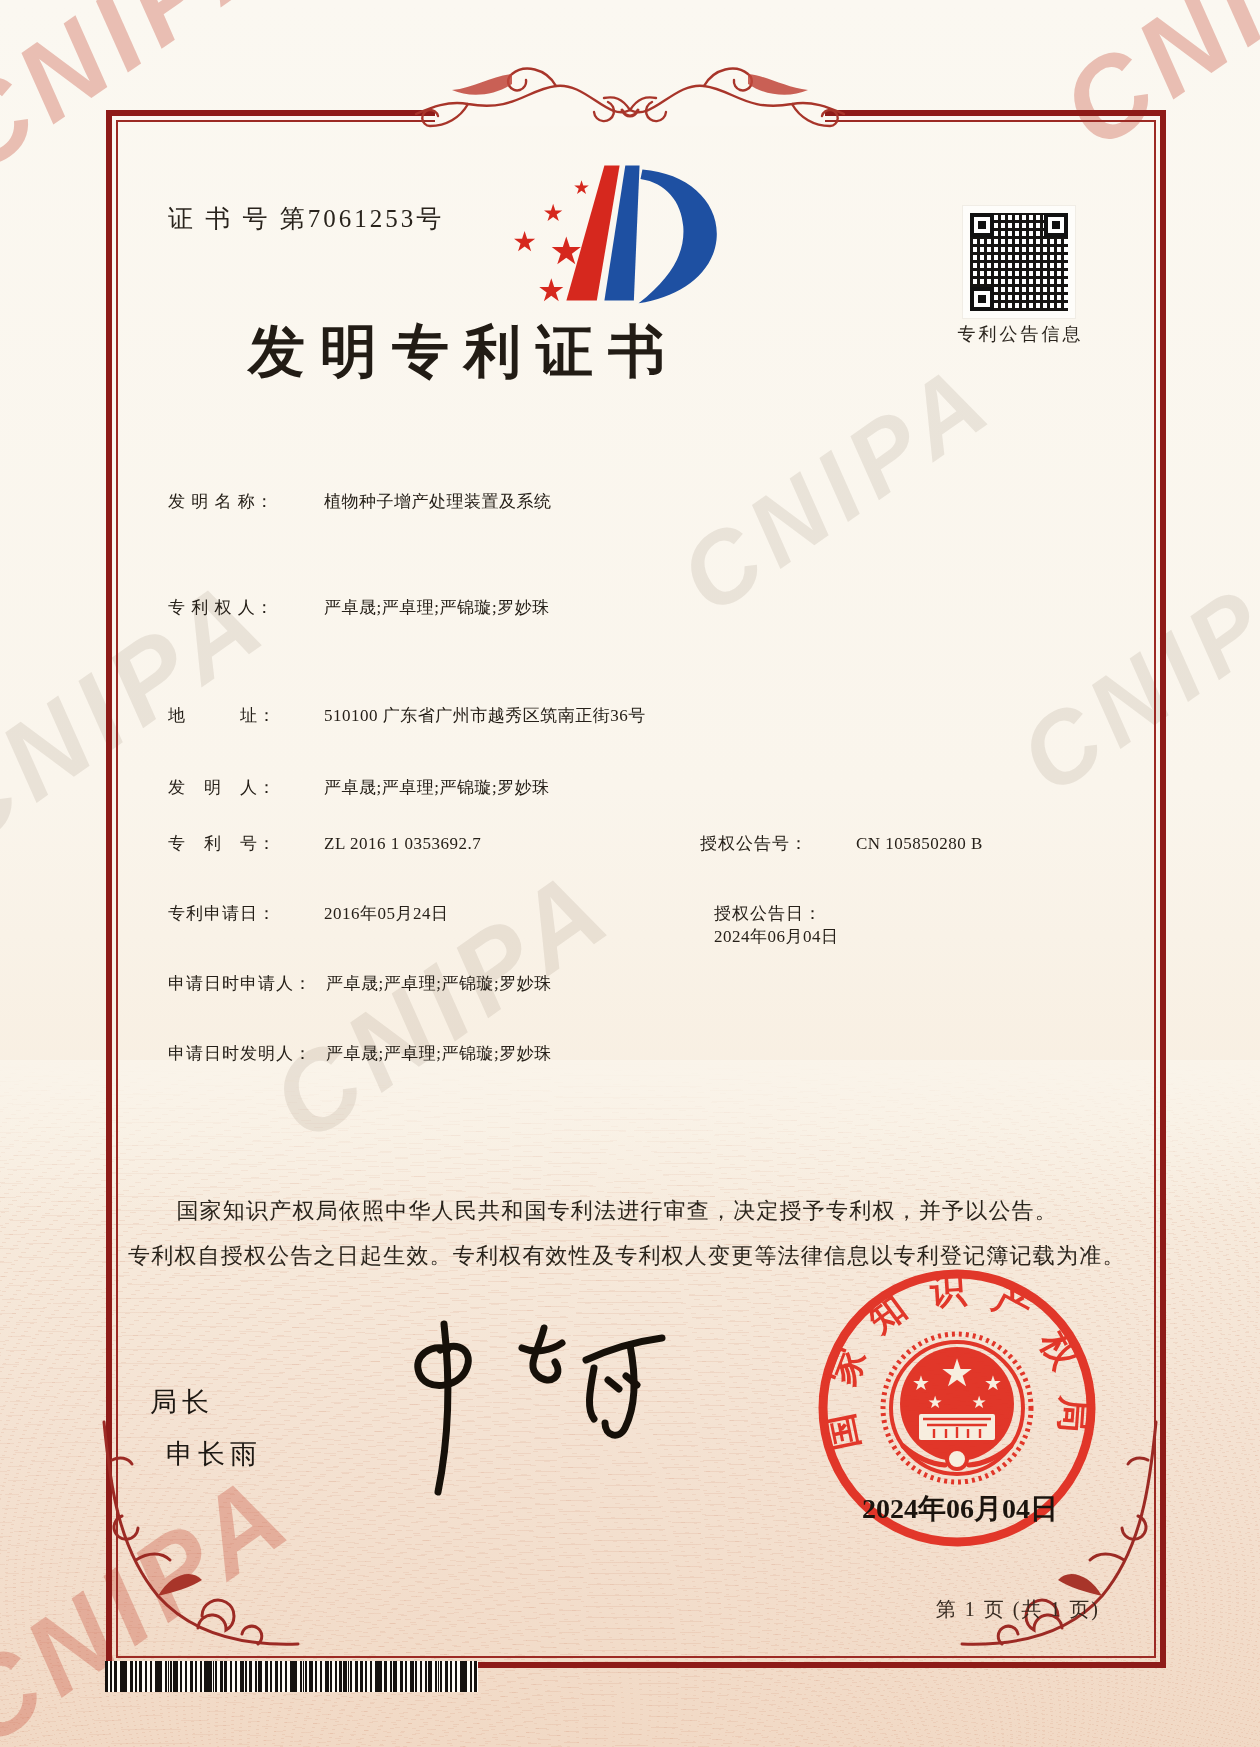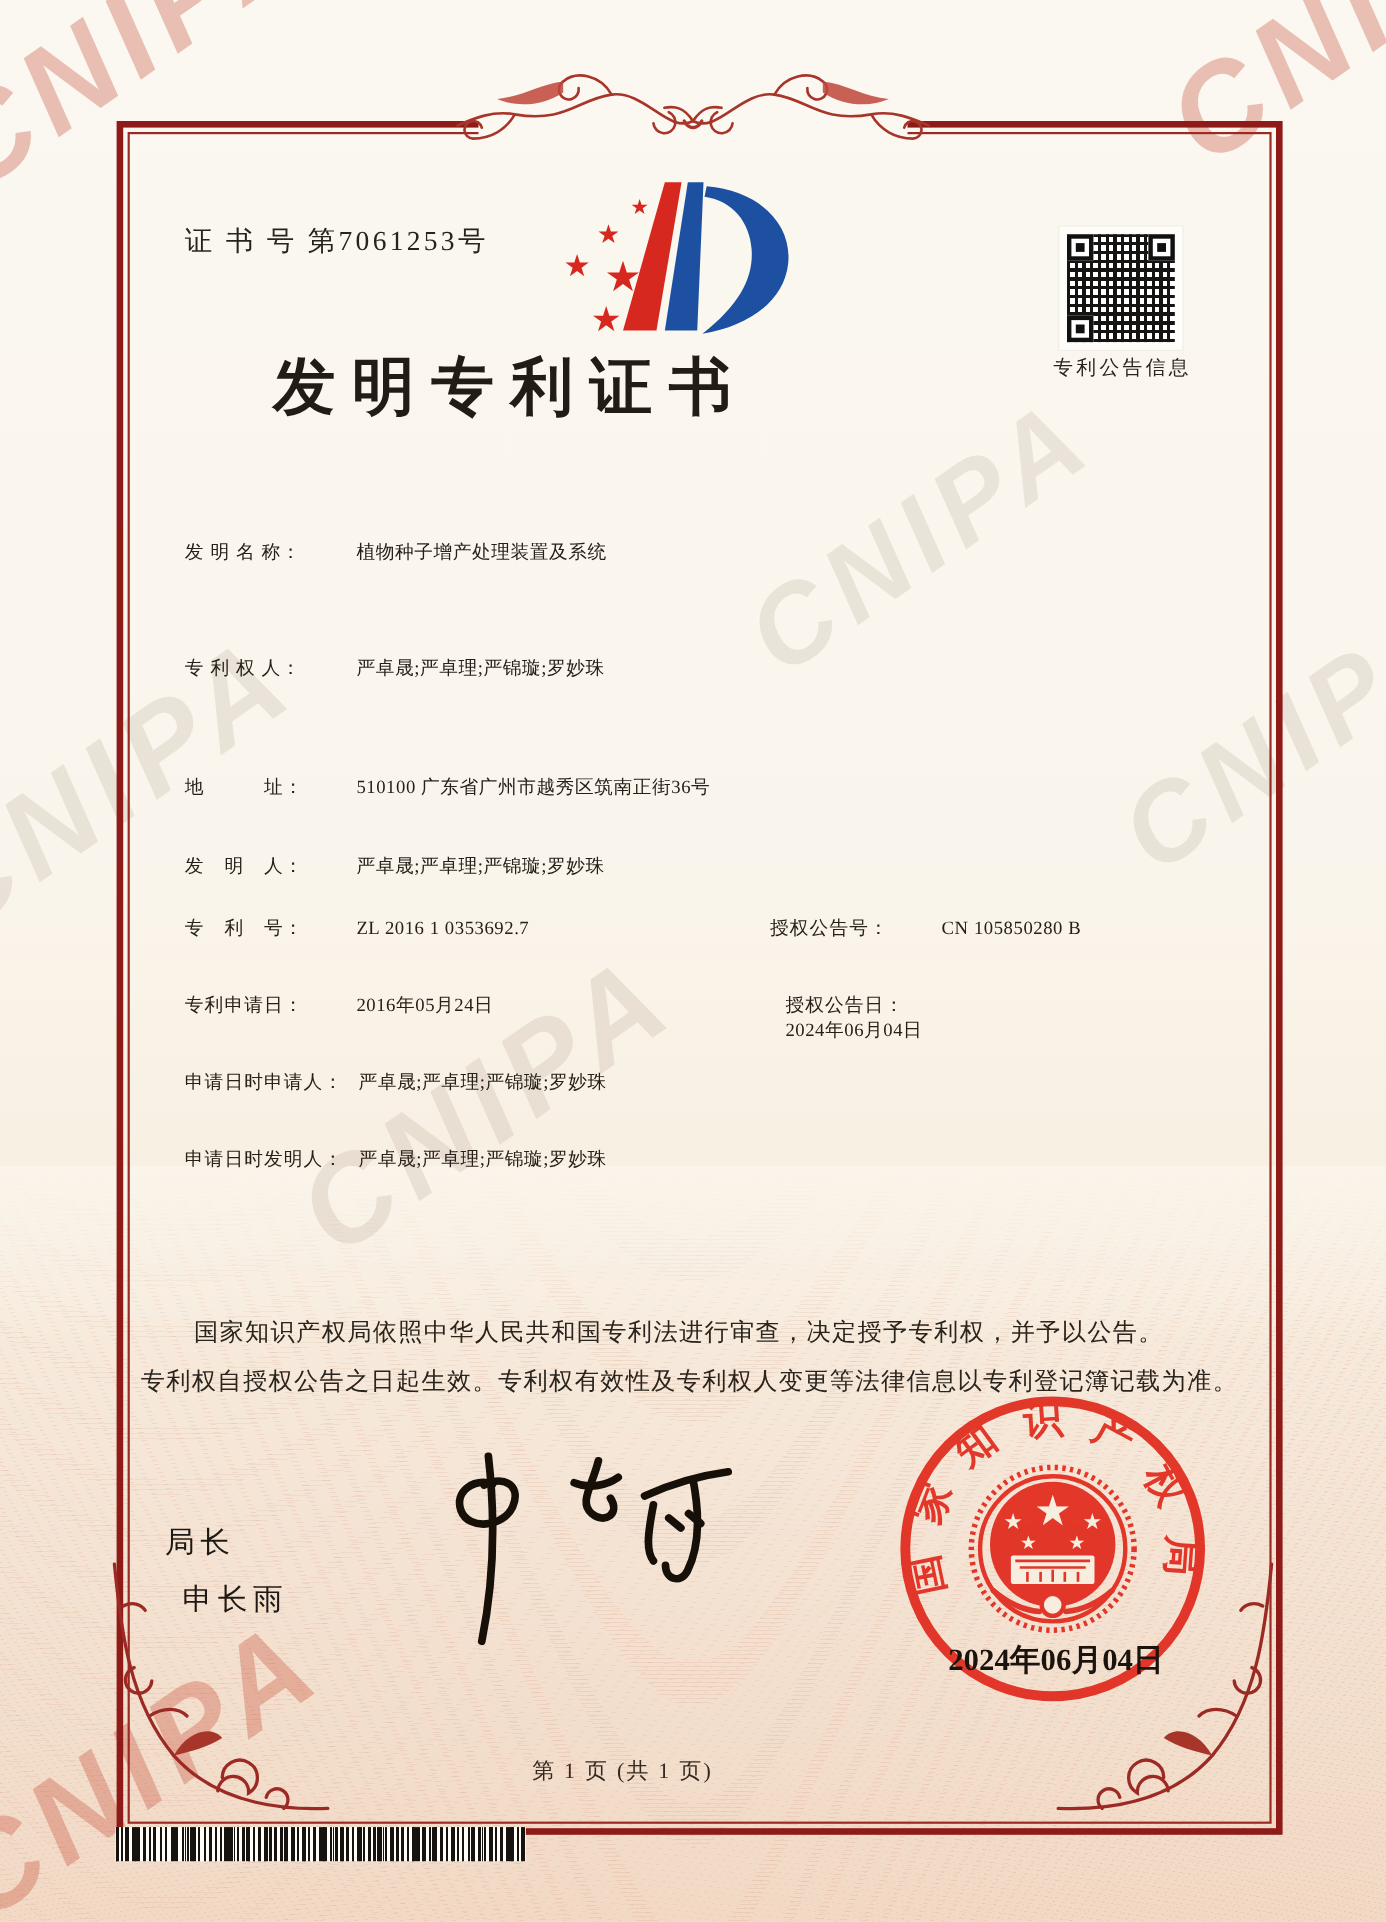--- a/index.html
+++ b/index.html
@@ -56,21 +56,21 @@
   .sig-title{position:absolute;left:150px;top:1384px;font-family:"Liberation Sans","DejaVu Sans",sans-serif;
       font-size:27px;letter-spacing:5px;color:#1d1813;}
   .sig-name{position:absolute;left:166px;top:1436px;font-family:"Liberation Sans","DejaVu Sans",sans-serif;
       font-size:27px;letter-spacing:5px;color:#1d1813;}
   .sig-hand{position:absolute;left:356px;top:1318px;width:316px;height:184px;}
   
   .seal{position:absolute;left:807px;top:1258px;width:300px;height:300px;}
   .seal-date{position:absolute;left:848px;top:1490px;width:224px;text-align:center;font-size:28px;
       font-weight:600;color:#1b140e;letter-spacing:0;}
   
-  .footer-page{position:absolute;left:16px;top:1596px;width:1100px;text-align:center;font-size:20px;
+  .footer-page{position:absolute;left:0;top:1596px;width:1100px;text-align:right;font-size:20px;
       letter-spacing:2px;color:#35291f;}
   .barcode{position:absolute;left:105px;top:1661px;width:373px;height:31px;background-color:#fffdf7;
       background-image:
         repeating-linear-gradient(90deg,#15120f 0 2px,rgba(0,0,0,0) 2px 5px),
         repeating-linear-gradient(90deg,#15120f 0 1px,rgba(0,0,0,0) 1px 9px),
         repeating-linear-gradient(90deg,#15120f 0 3px,rgba(0,0,0,0) 3px 17px);}
 </style>
 </head>
 <body>
 

